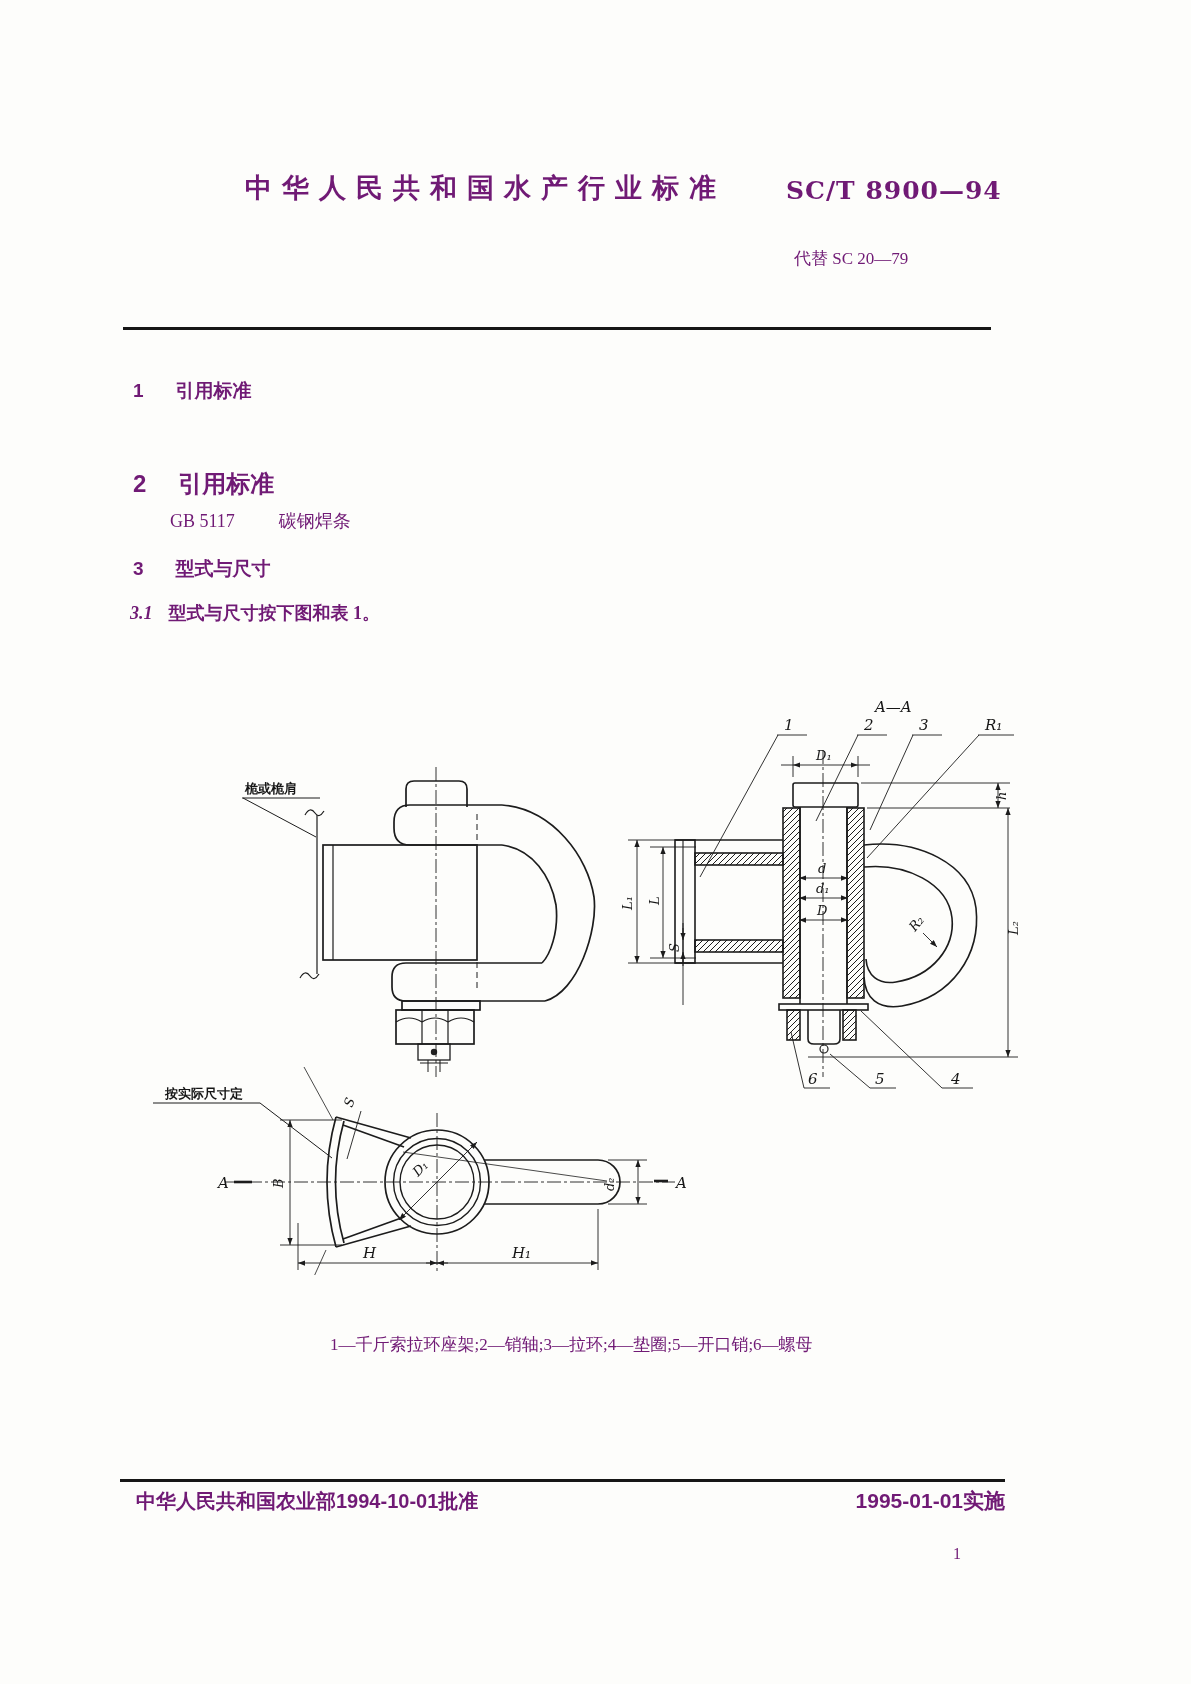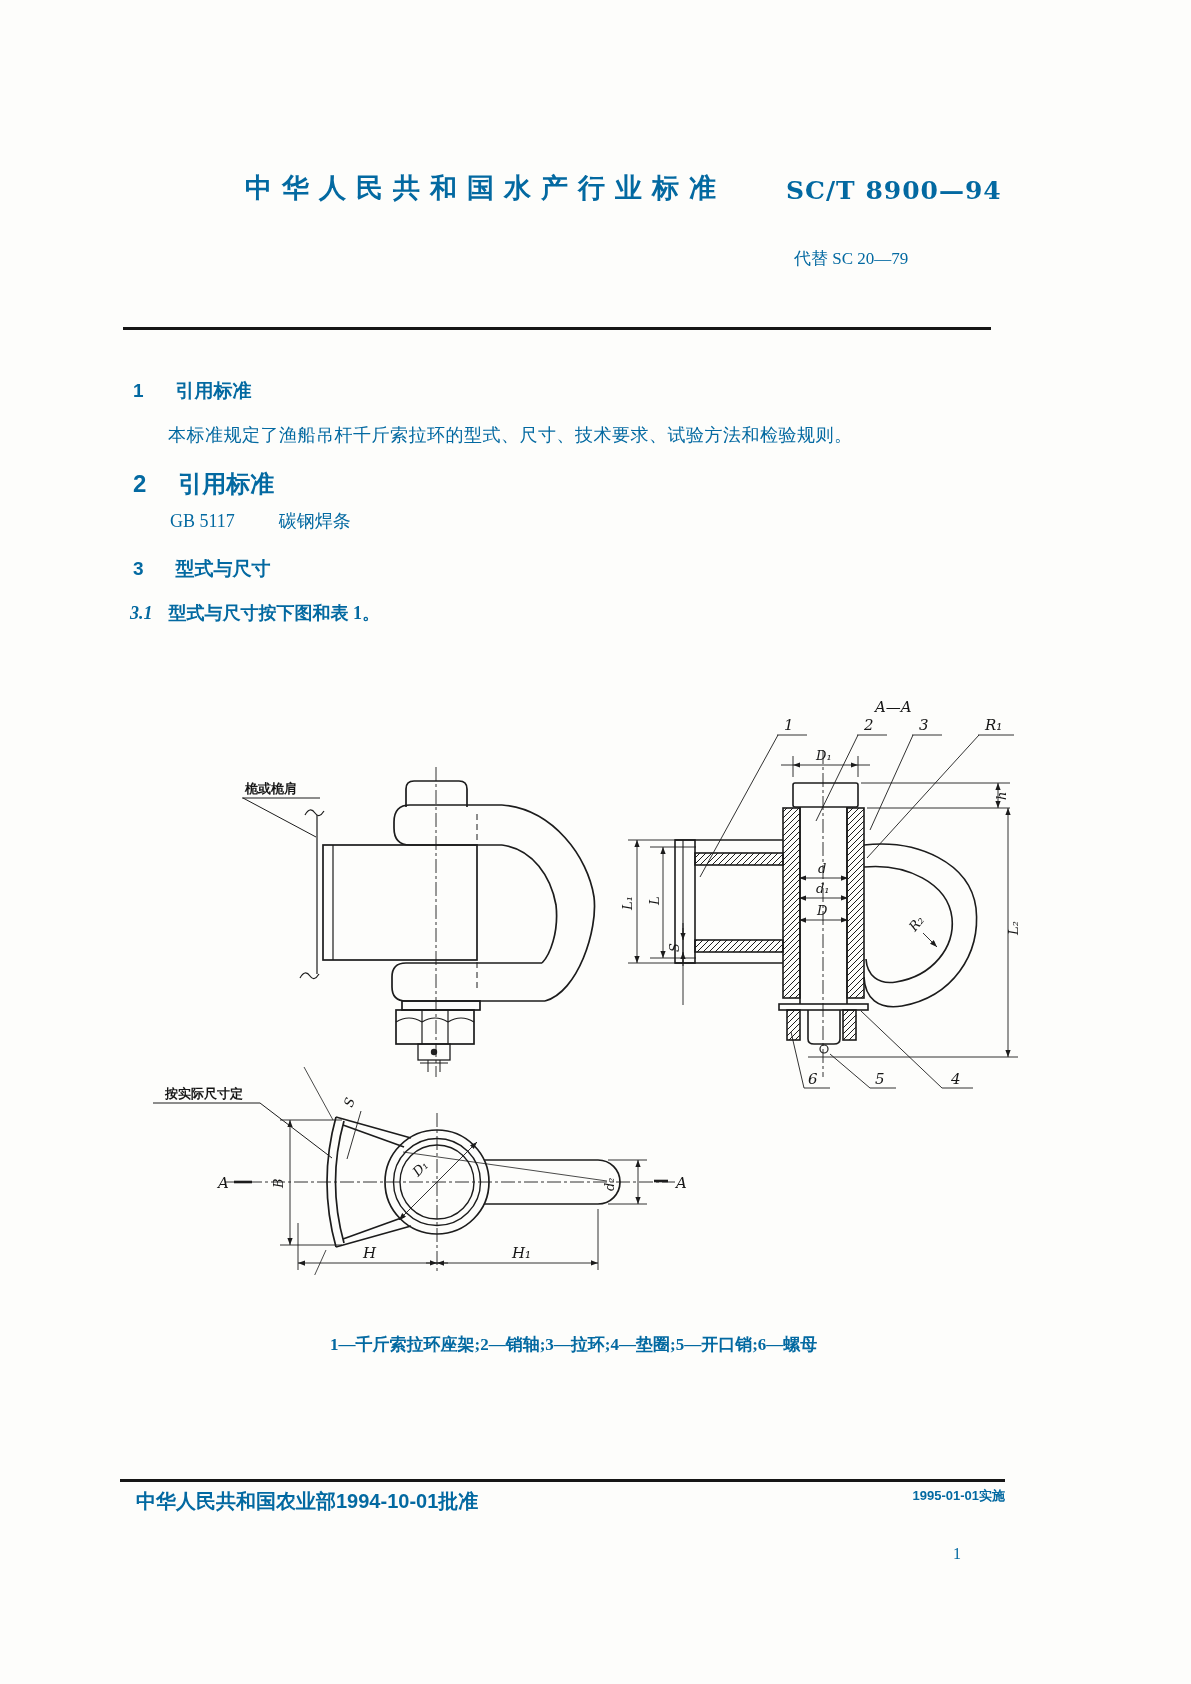--- a/index.html
+++ b/index.html
@@ -1,17 +1,17 @@
 <!DOCTYPE html>
 <html><head>
 <meta charset="utf-8">
 <style>
   html,body{margin:0;padding:0;background:#e8e8e8;}
   .page{position:relative;width:1191px;height:1684px;margin:0 auto;background:#fdfdfb;
-        font-family:"Liberation Serif","DejaVu Serif",serif;color:#0369a1;overflow:hidden;}
+        font-family:"Liberation Serif","DejaVu Serif",serif;color:#701a75;overflow:hidden;}
   .abs{position:absolute;white-space:nowrap;}
   .sans{font-family:"Liberation Sans","DejaVu Sans",sans-serif;}
   .b{font-weight:bold;}
   .rule{position:absolute;background:#161616;}
   .secnum{display:inline-block;font-family:"Liberation Sans",sans-serif;font-weight:bold;}
   svg text{fill:#161616;}
   .dimtxt{font-family:"DejaVu Serif",serif;font-style:italic;font-size:15px;}
   .dimtxt-s{font-family:"DejaVu Serif",serif;font-style:italic;font-size:13px;}
   .cjk{font-family:"Liberation Sans","DejaVu Sans",sans-serif;font-size:13px;font-weight:bold;}
 </style>
@@ -20,21 +20,20 @@
 
 <div class="page">
 
   <div class="abs sans b" style="left:245px;top:170px;font-size:27px;letter-spacing:10px;">中华人民共和国水产行业标准</div>
   <div class="abs b" style="left:786px;top:176px;font-size:25px;letter-spacing:1px;font-family:'DejaVu Serif',serif;">SC/T 8900—94</div>
   <div class="abs" style="left:794px;top:247px;font-size:17px;">代替 SC 20—79</div>
   <div class="rule" style="left:123px;top:327px;width:868px;height:3px;"></div>
 
   <div class="abs" style="left:133px;top:378px;font-size:19px;"><span class="secnum">1</span><span class="sans b" style="margin-left:32px;">引用标准</span></div>
 
-  <div class="abs" style="left:168px;top:423px;font-size:18px;letter-spacing:0.5px;">本标准规定了渔船吊杆千斤索拉环的型式、尺寸、技术要求、试验方法和检验规则。</div>
 
   <div class="abs" style="left:133px;top:468px;font-size:24px;"><span class="secnum">2</span><span class="sans b" style="margin-left:32px;">引用标准</span></div>
 
   <div class="abs" style="left:170px;top:509px;font-size:18px;"><span>GB 5117</span><span style="margin-left:44px;text-align:center;">碳钢焊条</span></div>
 
   <div class="abs" style="left:133px;top:556px;font-size:19px;"><span class="secnum">3</span><span class="sans b" style="margin-left:32px;">型式与尺寸</span></div>
 
   <div class="abs" style="left:130px;top:601px;font-size:18px;"><span class="secnum" style="font-family:'Liberation Serif',serif;font-style:italic;">3.1</span><span style="margin-left:16px;font-weight:bold;">型式与尺寸按下图和表 1。</span></div>
 
   <svg class="abs" style="left:130px;top:625px;" width="890" height="650" viewBox="0 0 890 650">
@@ -246,20 +245,20 @@
     <text class="dimtxt" x="88" y="563">A</text>
     <text class="dimtxt" x="546" y="563">A</text>
     <text class="dimtxt-s" transform="translate(153,563) rotate(-90)">B</text>
     <text class="dimtxt-s" transform="translate(222,483) rotate(-70)">S</text>
     <text class="dimtxt-s" transform="translate(288,552) rotate(-45)">D₁</text>
     <text class="dimtxt-s" transform="translate(484,566) rotate(-90)">d₂</text>
     <text class="dimtxt" x="233" y="633">H</text>
     <text class="dimtxt" x="382" y="633">H₁</text>
   </svg>
 
-  <div class="abs" style="left:330px;top:1333px;font-size:17px;font-weight:700;">1—千斤索拉环座架;2—销轴;3—拉环;4—垫圈;5—开口销;6—螺母</div>
+  <div class="abs" style="left:330px;top:1333px;font-size:17px;font-weight:400;">1—千斤索拉环座架;2—销轴;3—拉环;4—垫圈;5—开口销;6—螺母</div>
 
   <div class="rule" style="left:120px;top:1479px;width:885px;height:2.5px;"></div>
   <div class="abs sans b" style="left:136px;top:1488px;font-size:20px;">中华人民共和国农业部1994-10-01批准</div>
-  <div class="abs sans b" style="left:700px;top:1487px;width:305px;font-size:13px;text-align:right;">1995-01-01实施</div>
+  <div class="abs sans b" style="left:700px;top:1487px;width:305px;font-size:21px;text-align:right;">1995-01-01实施</div>
   <div class="abs" style="left:953px;top:1545px;font-size:16px;">1</div>
 
 </div>
 
 </body></html>

